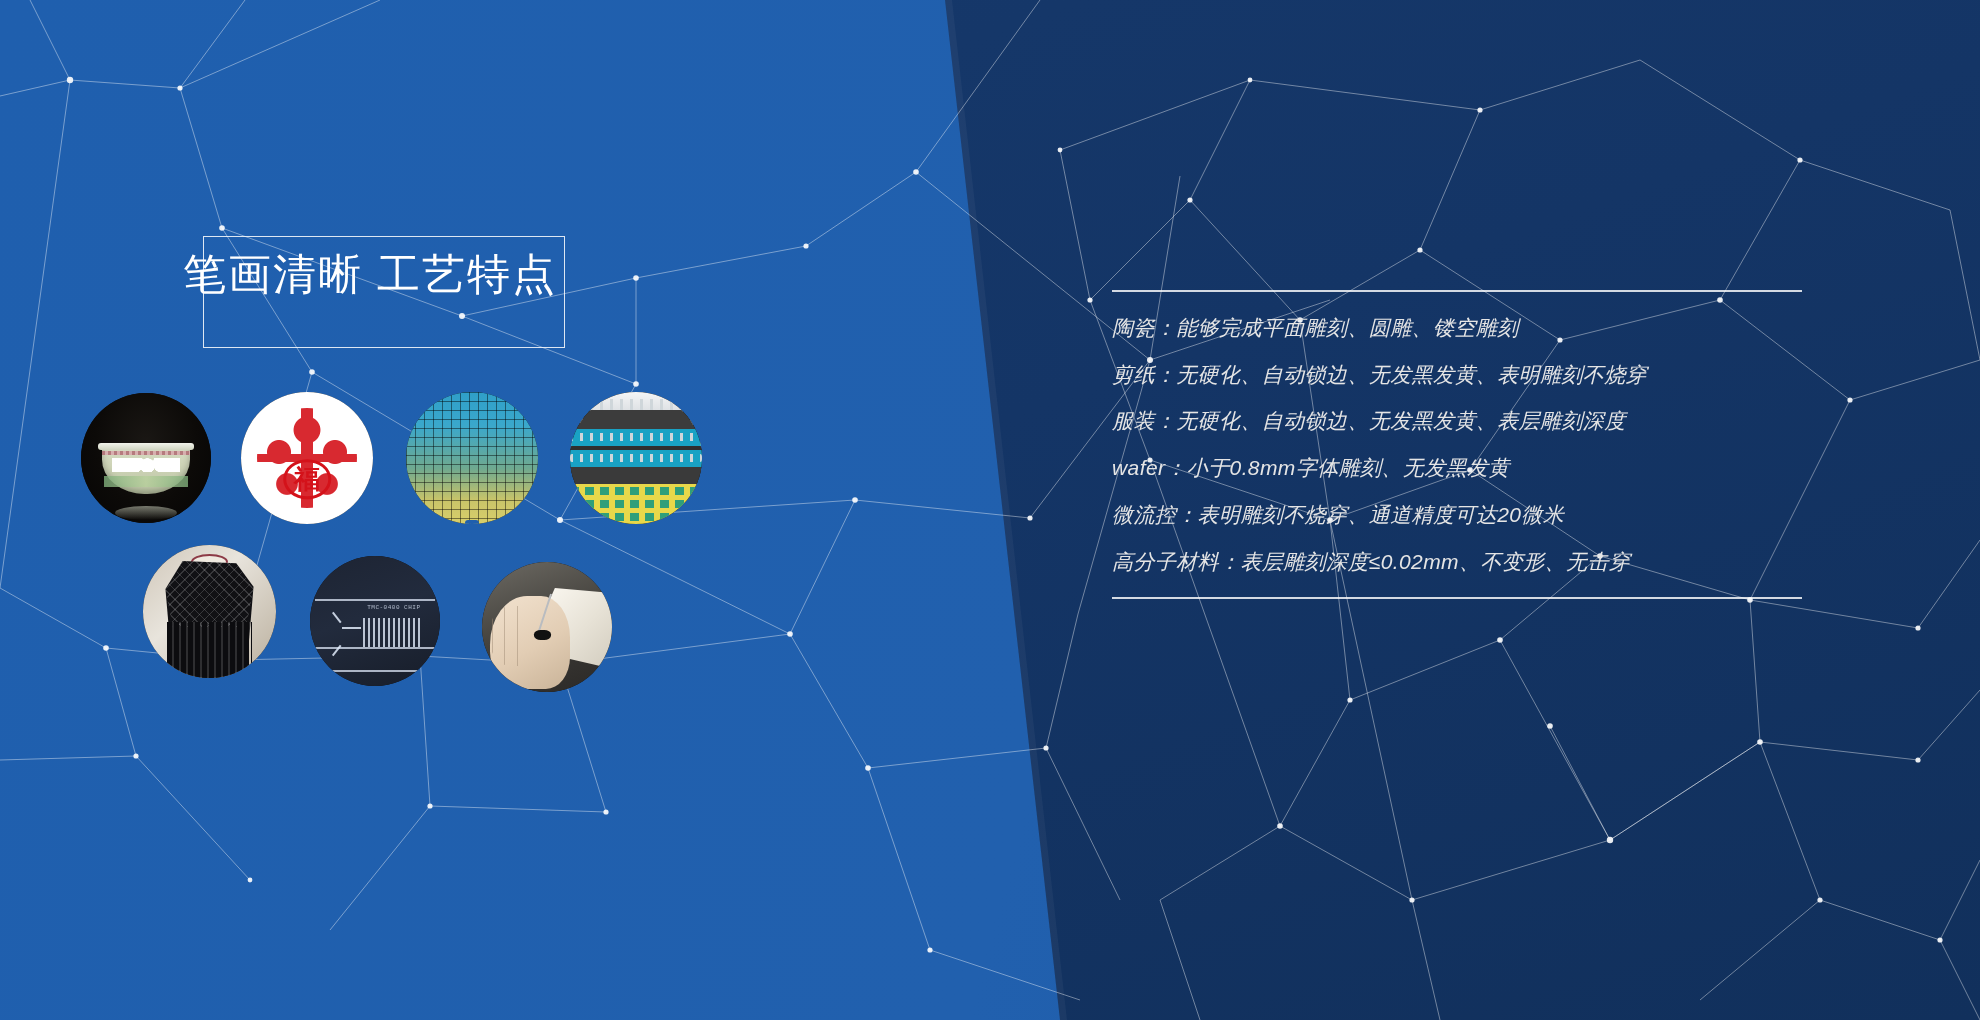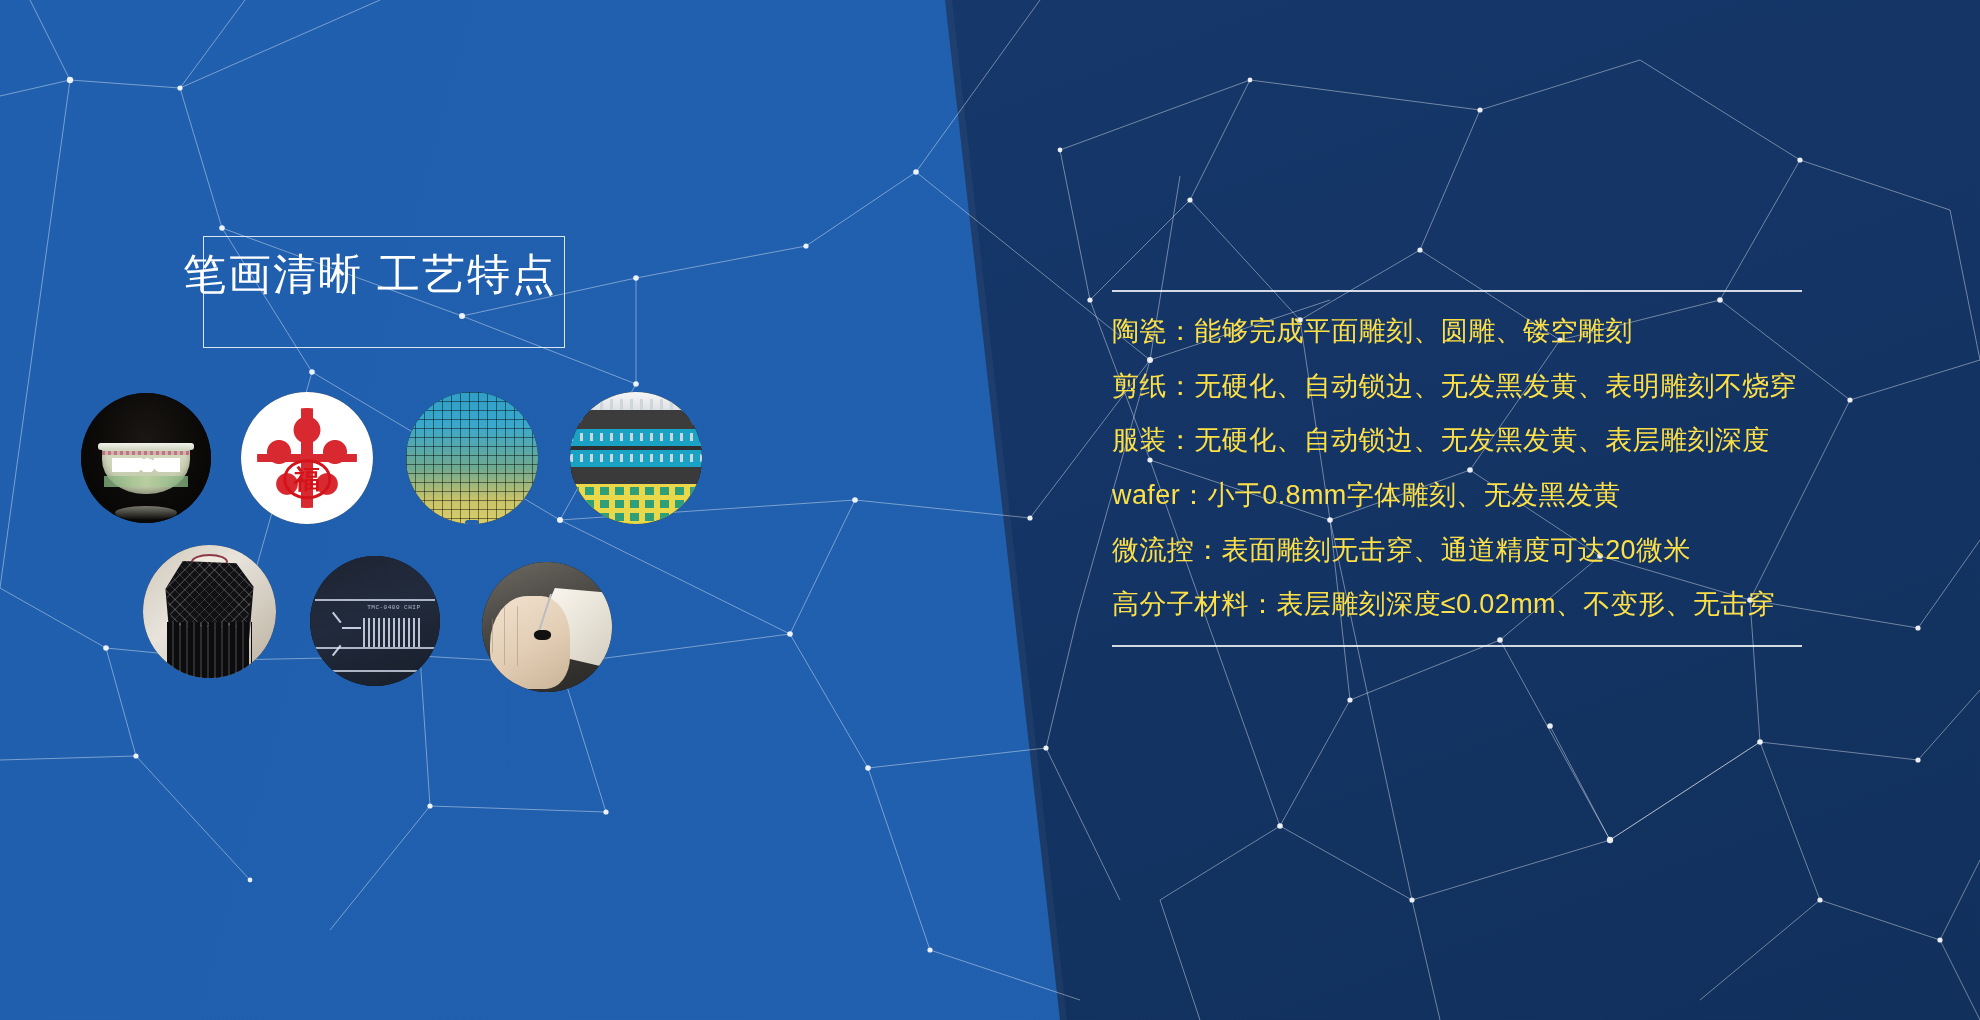--- a/index.html
+++ b/index.html
@@ -245,23 +245,23 @@
     position:absolute; left:48%; top:24%; width:2px; height:30%;
     background:#b9bcc0; transform:rotate(18deg);
   }
 
   
   .spec{ position:absolute; left:1112px; top:290px; width:770px; }
   .rule{ height:2px; background:rgba(255,255,255,.82); width:690px; }
   .rule.bottom{ width:690px; }
   .spec-list{ padding:22px 0 10px 0; }
   .spec-line{
-    color:#fde047; font-size:27px; line-height:1.32;
+    color:#e5e5e5; font-size:21px; line-height:1.32;
     letter-spacing:.4px; white-space:nowrap;
-    margin:0 0 19px 0; font-weight:400;
+    margin:0 0 19px 0; font-weight:400;font-style:italic;
   }
   .spec-line:last-child{ margin-bottom:12px; }
 </style>
 </head>
 <body>
 
 <div id="stage">
 
   <div class="bg-left"></div>
   <div class="bg-right"></div>
@@ -438,19 +438,19 @@
 
   </div>
 
   <div class="spec">
     <div class="rule"></div>
     <div class="spec-list">
       <p class="spec-line">陶瓷：能够完成平面雕刻、圆雕、镂空雕刻</p>
       <p class="spec-line">剪纸：无硬化、自动锁边、无发黑发黄、表明雕刻不烧穿</p>
       <p class="spec-line">服装：无硬化、自动锁边、无发黑发黄、表层雕刻深度</p>
       <p class="spec-line">wafer：小于0.8mm字体雕刻、无发黑发黄</p>
-      <p class="spec-line">微流控：表面雕刻无击穿、通道精度可达20微米</p>
+      <p class="spec-line">微流控：表明雕刻不烧穿、通道精度可达20微米</p>
       <p class="spec-line">高分子材料：表层雕刻深度≤0.02mm、不变形、无击穿</p>
     </div>
     <div class="rule bottom"></div>
   </div>
 
 </div>
 
 </body></html>

